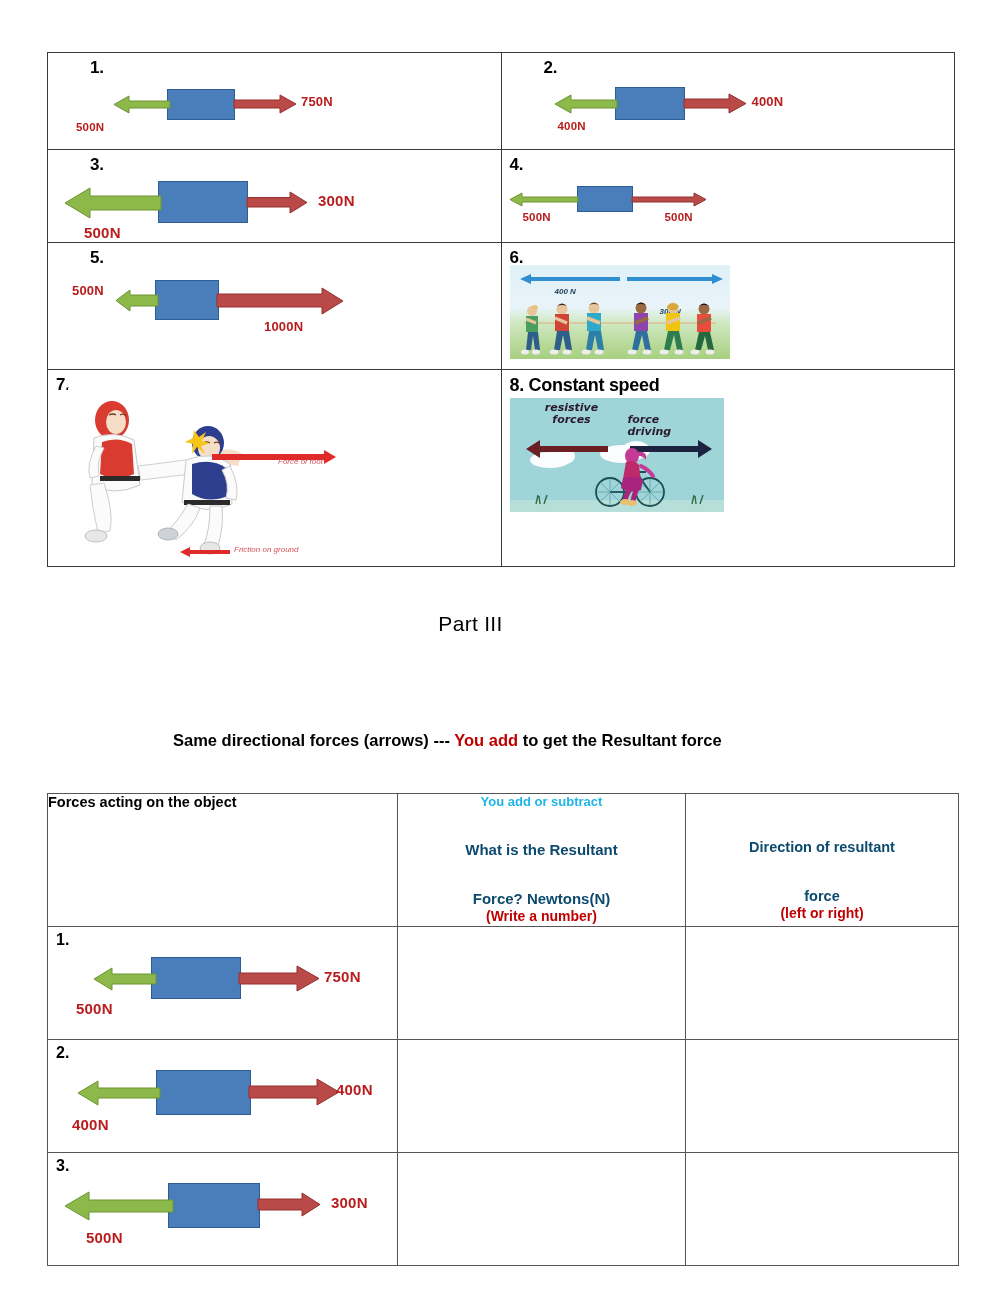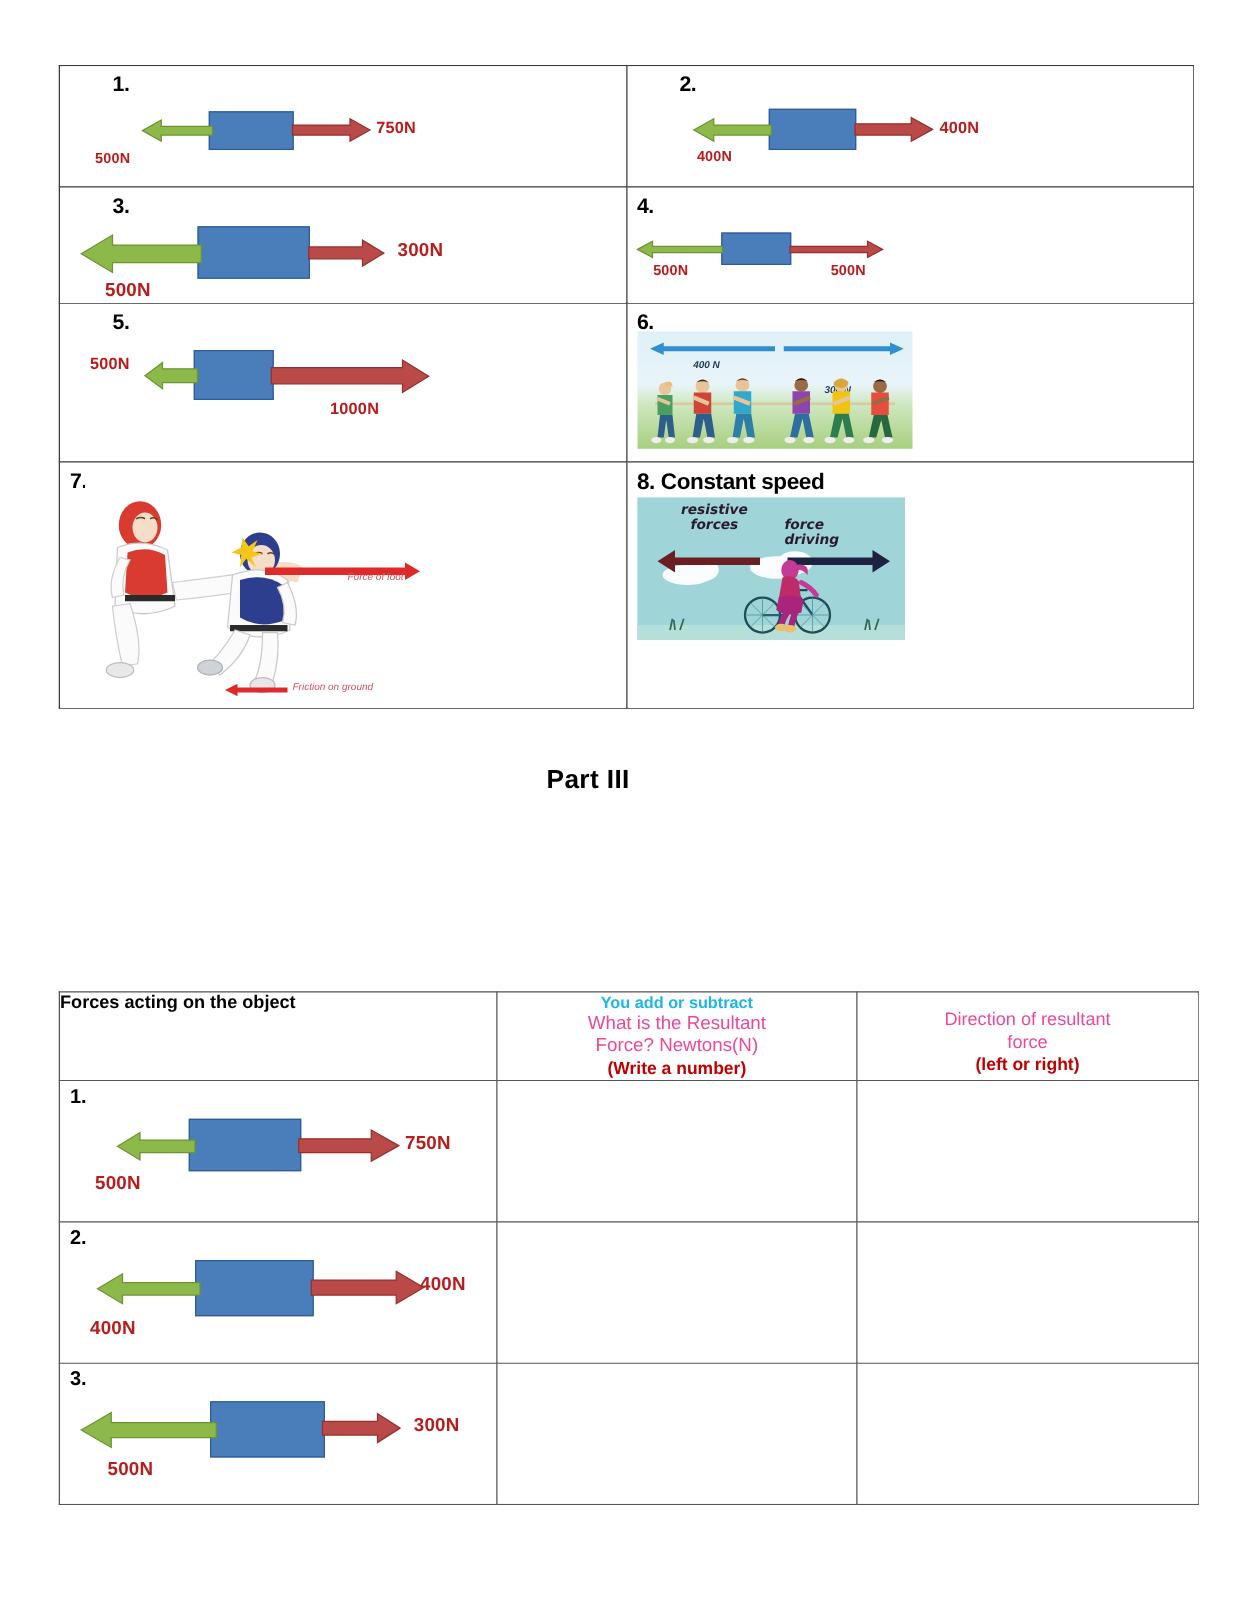--- a/index.html
+++ b/index.html
@@ -121,21 +121,21 @@
   }
 
   
   #part3-title {
     position: absolute;
     left: 0;
     top: 612px;
     width: 941px;
     text-align: center;
     font-size: 21px;
-    font-weight: bold;
+    font-weight: normal;
     letter-spacing: 0.3px;
   }
 
   
   #complete-block {
     position: absolute;
     left: 55px;
     top: 705px;
     width: 900px;
   }
@@ -163,21 +163,21 @@
   .col-direction { width: 272px; }
   .th-cell { padding: 6px 8px; text-align: center; }
   .th-left {
     padding: 10px 12px;
     font-size: 14.5px;
     font-weight: bold;
     vertical-align: middle;
   }
   .th-line { line-height: 1.22; white-space: nowrap; }
   .th-cyan { color: #1fb5e8; font-size: 13px; font-weight: bold; }
-  .th-navy { color: #ec4899; font-size: 15px; font-weight: normal; }
+  .th-navy { color: #0c4a6e; font-size: 15px; font-weight: bold; margin-top: 31px; }
   .th-navy.sm { font-size: 14.5px; }
   .th-red { color: #c00000; font-size: 14px; font-weight: bold; }
   .answer-cell { height: 112px; }
   .row-num {
     font-size: 16px;
     font-weight: bold;
     padding: 5px 0 0 8px;
     line-height: 1;
   }
 </style>
@@ -488,20 +488,23 @@
         <div class="bike-word" style="left:118px; top:16px; width:66px; text-align:left;">force</div>
       </div>
     </td>
   </tr>
 </tbody>
   </table>
 
 <div id="part3-title">Part III</div>
 
 <div id="complete-block">
+  <div class="complete-line l2">
+    <span>Same directional forces (arrows) ---</span> <span class="kw-red">You add</span> <span>to get the Resultant force</span>
+  </div>
 </div>
 
 <table id="part3-table" class="wsheet-table">
   <tbody>
       <tr>
     <td class="col-forces th-left">
       <span>Forces acting on the object</span>
     </td>
     <td class="col-resultant th-cell">
       <div class="th-line th-cyan">You add or subtract</div>

